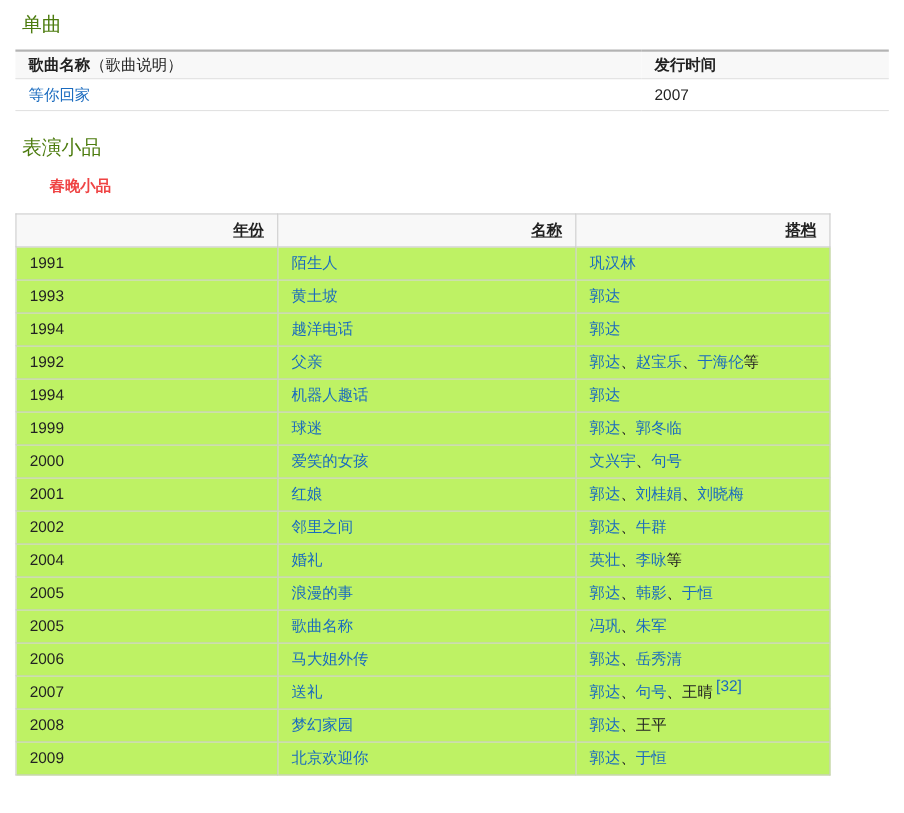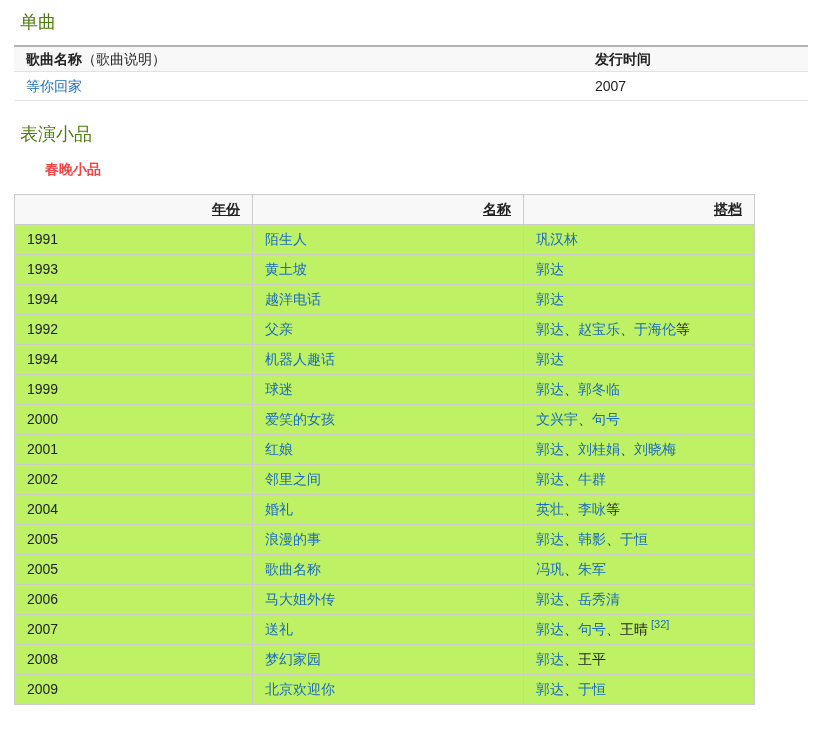--- a/index.html
+++ b/index.html
@@ -49,21 +49,21 @@
     text-align:right;font-weight:700;background:var(--header-bg);
     border:1px solid var(--border);padding:5px 12px;line-height:19px;font-size:14px;text-decoration:underline;
   }
   table.sketch td{
     border:1px solid var(--border);padding:5px 12px;line-height:19px;
     vertical-align:middle;background:#bef264;
   }
   table.sketch .cy{width:238px;}
   table.sketch .ct{width:271px;}
   table.sketch .cp{width:231px;}
-  sup.ref{font-size:11px;line-height:0;margin-left:3px;}
+  sup.ref{font-size:14px;line-height:0;margin-left:3px;}
 </style>
 </head>
 <body>
 
 <div class="content">
 
   <h2 class="sec">单曲</h2>
 
   <table class="singles">
     <thead>

